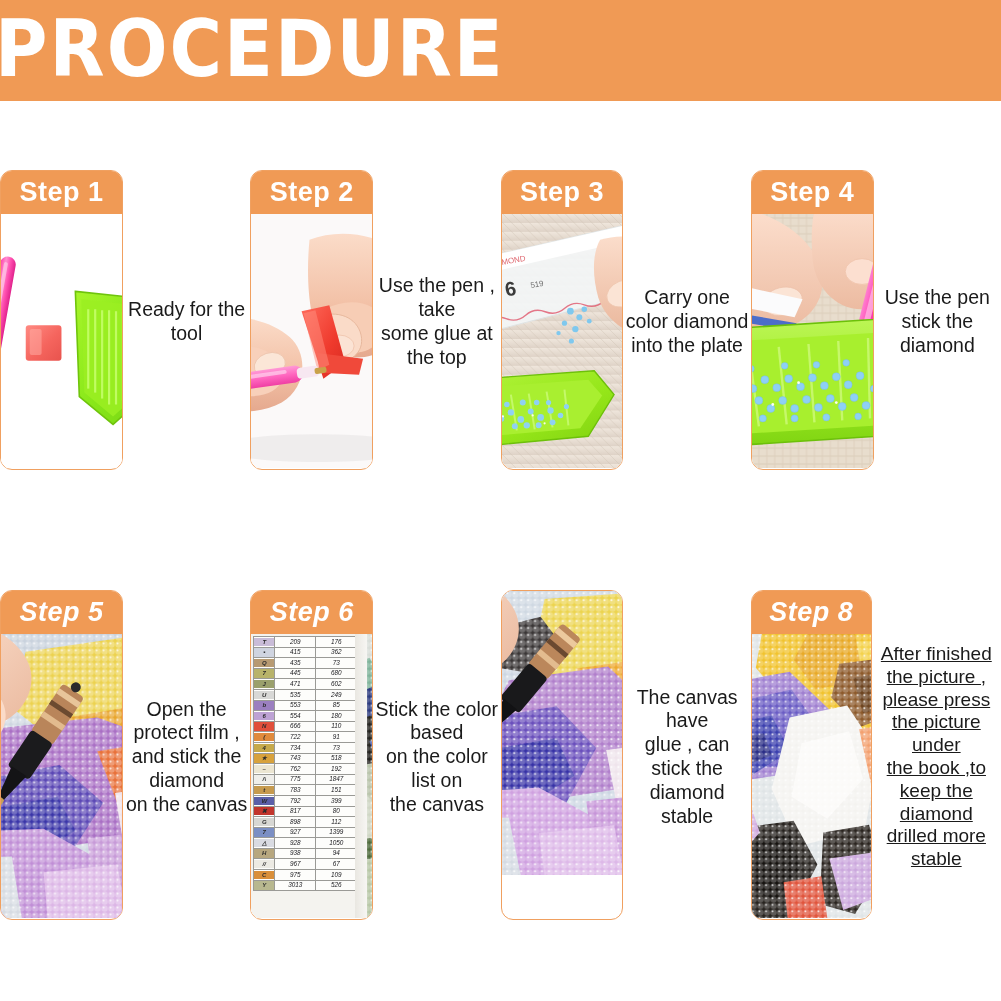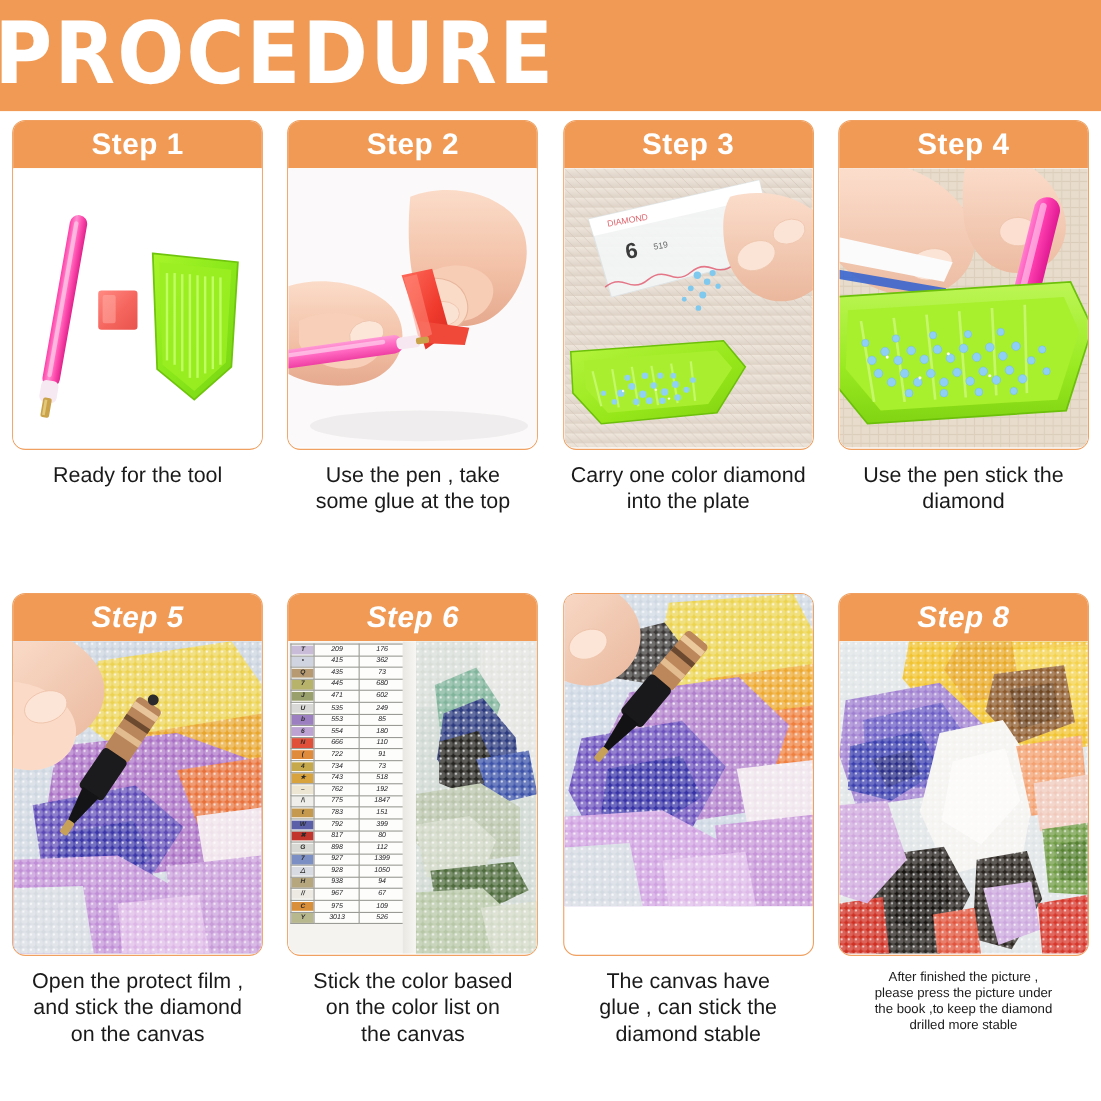--- a/index.html
+++ b/index.html
@@ -28,21 +28,21 @@
     padding-bottom:4px;
   }
 
   
   .grid{
     position:absolute;left:0;top:101px;width:1001px;height:900px;
     display:grid;
     grid-template-columns:repeat(4,250.25px);
     grid-template-rows:430px 440px;
   }
-  .cell{position:relative;display:flex;flex-direction:column;align-items:center;}
+  .cell{position:relative;display:flex;flex-direction:row;align-items:center;}
 
   .card{
     position:relative;
     width:228px;
     border:1.5px solid #f0a060;
     border-radius:12px;
     background:#ffffff;
     box-sizing:border-box;
     overflow:hidden;
     margin-top:8px;
@@ -70,21 +70,21 @@
 
   .caption{
     width:238px;
     text-align:center;
     color:#1a1a1a;
     font-size:19.5px;
     line-height:1.22;
     margin-top:12px;
     white-space:pre-line;
   }
-  .caption.small{font-size:12px;line-height:1.2;width:246px;}
+  .caption.small{font-size:19px;line-height:1.2;width:246px;text-decoration:underline;}
 
   
   
   
   .fill{position:absolute;left:0;top:0;width:100%;height:100%;}
 
   
   .s6-wrap{position:absolute;inset:0;display:flex;background:#fff;}
   .s6-table-col{
     width:104px;flex:0 0 104px;background:#f4f3ef;padding:2px 1px 2px 2px;box-sizing:border-box;

